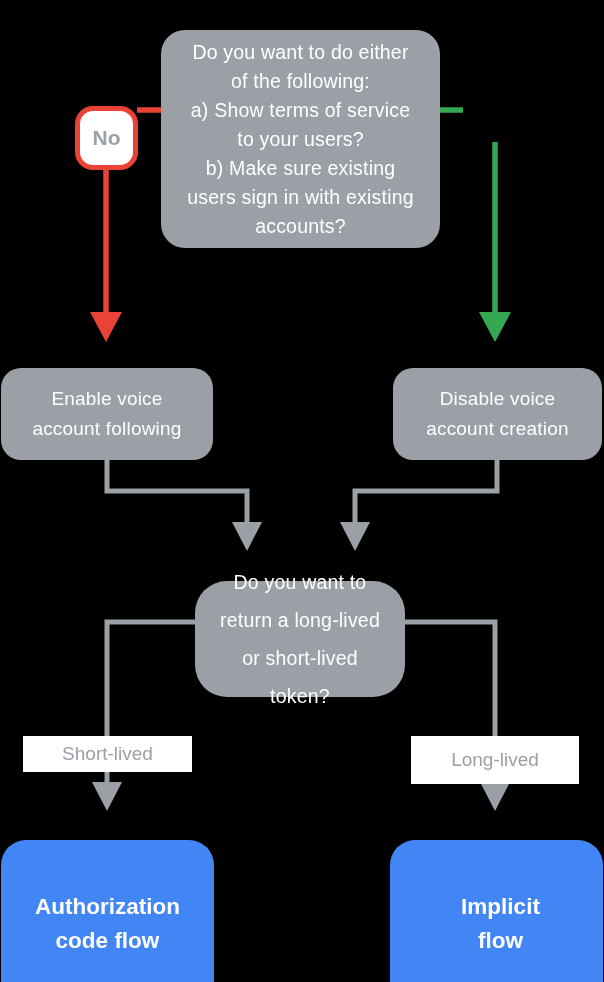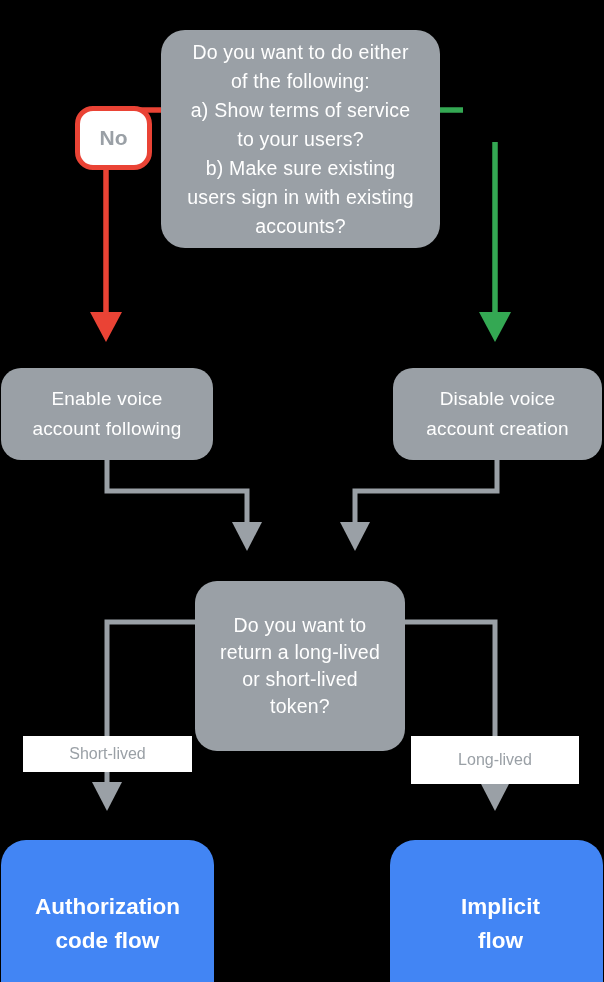--- a/index.html
+++ b/index.html
@@ -33,37 +33,37 @@
     margin-top: 28px;
   }
   .gray-node {
     background: var(--node-gray, #9AA0A6);
     color: var(--text-white, #FFFFFF);
     font-size: 19.5px;
     line-height: 29px;
     letter-spacing: 0.2px;
   }
   .q-top    { left: 161px; top: 2px;   width: 279px; height: 218px; border-radius: 24px; }
-  .q-mid    { left: 195px; top: 553px; width: 210px; height: 170px; border-radius: 22px; line-height: 27px; }
+  .q-mid    { left: 195px; top: 553px; width: 210px; height: 116px; border-radius: 32px; line-height: 38px; }
   .act-left { left: 1px;   top: 340px; width: 212px; height: 92px;  border-radius: 20px; line-height: 30px; font-size: 19px; }
   .act-right{ left: 393px; top: 340px; width: 209px; height: 92px;  border-radius: 20px; line-height: 30px; font-size: 19px; }
   .badge {
     background: var(--label-bg, #FFFFFF);
     color: var(--label-gray, #9AA0A6);
     font-size: 21px;
     font-weight: 600;
     border-radius: 18px;
     z-index: 3;
   }
-  .badge-no  { left: 75px;  top: 78px; width: 77px; height: 64px; border: 5px solid var(--no-red, #EA4335); }
+  .badge-no  { left: 75px;  top: 78px; width: 63px; height: 64px; border: 5px solid var(--no-red, #EA4335); }
   .badge-yes { left: 463px; top: 78px; width: 64px; height: 64px; border: 5px solid var(--yes-green, #34A853); }
   .path-label {
     background: var(--label-bg, #FFFFFF);
     color: var(--label-gray, #9AA0A6);
-    font-size: 16px;
+    font-size: 19px;
     font-weight: 500;
     z-index: 3;
   }
   .pl-short { left: 23px;  top: 708px; width: 169px; height: 36px; }
   .pl-long  { left: 411px; top: 708px; width: 168px; height: 48px; }
   .terminal {
     background: var(--terminal-blue, #4285F4);
     color: var(--text-white, #FFFFFF);
     font-size: 22.5px;
     font-weight: 700;

